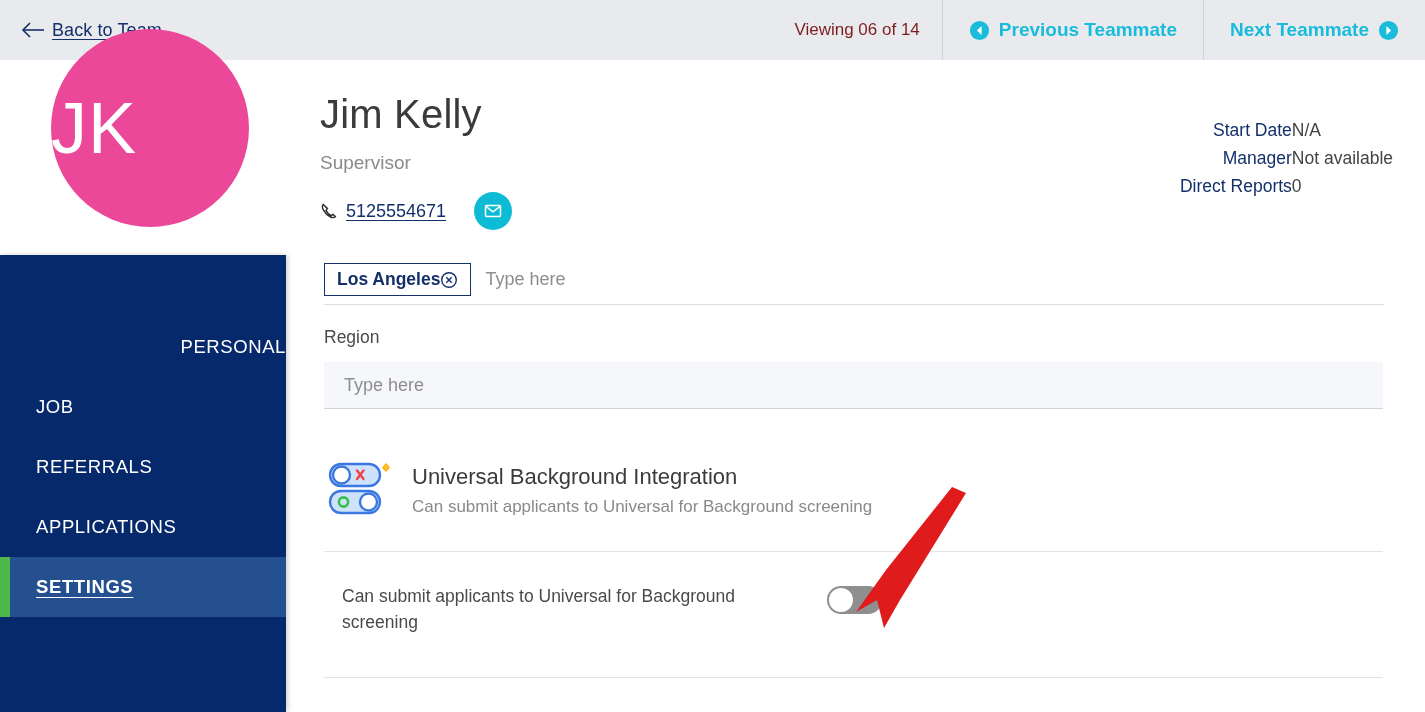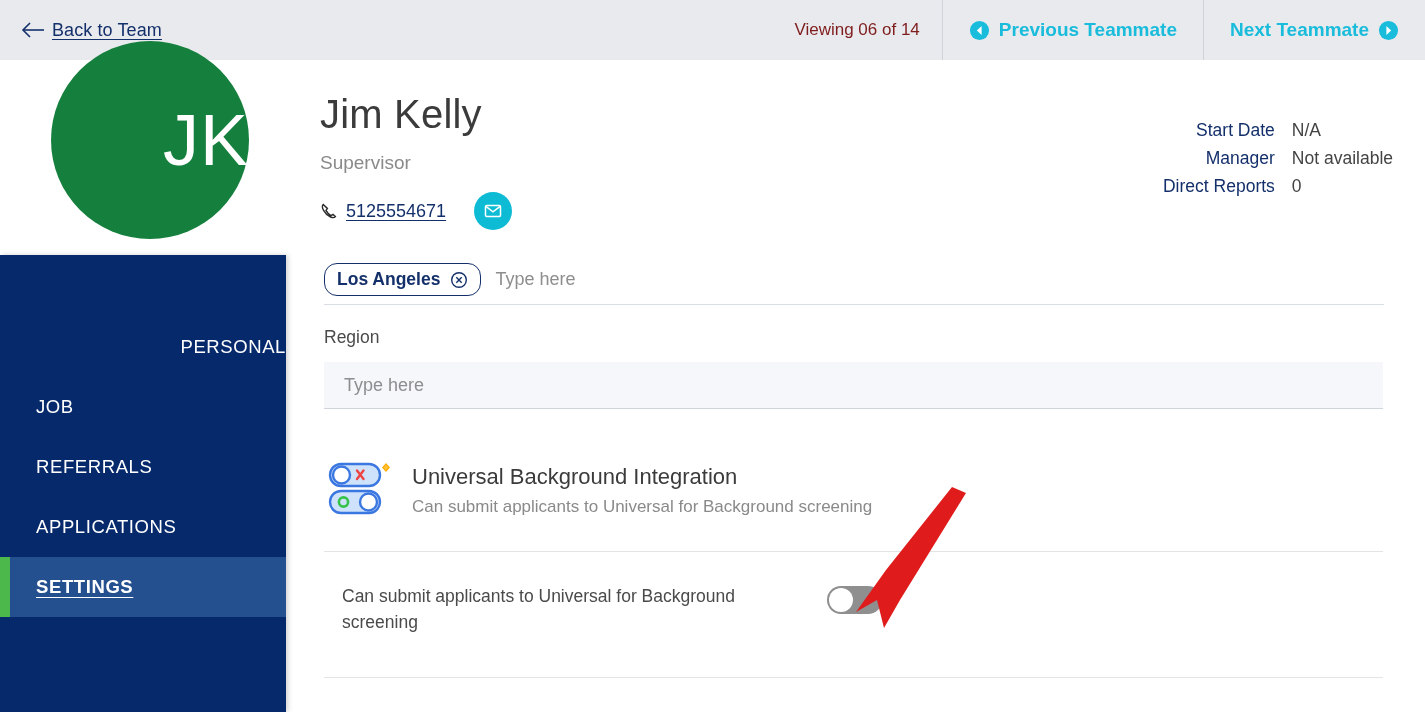--- a/index.html
+++ b/index.html
@@ -40,24 +40,24 @@
     white-space: nowrap;
   }
   .nav-btn .circ-ico { width: 21px; height: 21px; display: block; flex: none; }
 
   
   .profile {
     position: absolute; left: 0; top: 60px; width: 1425px; height: 195px;
     background: #ffffff;
   }
   .avatar {
-    position: absolute; left: 51px; top: 41px;
+    position: absolute; left: 51px; top: 29px;
     width: 198px; height: 198px; border-radius: 50%;
-    background: #15803d;
-    display: flex; align-items: center; justify-content: flex-end;
+    background: #ec4899;
+    display: flex; align-items: center; justify-content: flex-start;
     color: #ffffff; font-size: 72px; font-weight: normal; letter-spacing: 1px;
     z-index: 30;
   }
   .pname {
     position: absolute; left: 320px; top: 32px;
     font-size: 40px; color: #3b3b3b; font-weight: normal; letter-spacing: .2px;
   }
   .ptitle {
     position: absolute; left: 320px; top: 92px;
     font-size: 19px; color: #8a8a8a;
@@ -74,21 +74,21 @@
   }
   .mail-btn {
     width: 38px; height: 38px; border-radius: 50%; background: #0dbcd4;
     display: flex; align-items: center; justify-content: center; cursor: pointer;
   }
   .mail-btn svg { width: 20px; height: 20px; display: block; color: #fff; }
 
   .meta { position: absolute; right: 32px; top: 60px; }
   .meta-row { display: flex; align-items: baseline; margin-bottom: 7px; }
   .meta-label {
-    width: 160px; text-align: right; padding-right: 17px;
+    width: 160px; text-align: right; 
     font-size: 17.5px; color: #14306b;
   }
   .meta-value { font-size: 17.5px; color: #444; }
 
   
   .sidebar {
     position: absolute; left: 0; top: 255px; width: 286px; height: 457px;
     background: #05296b;
     box-shadow: 2px 0 5px rgba(0,0,0,.18);
     z-index: 10;
@@ -113,22 +113,22 @@
     position: absolute; left: 286px; top: 255px;
     width: 1139px; height: 457px; background: #ffffff;
     padding-left: 38px; padding-right: 42px;
   }
   .chip-row {
     position: relative; display: flex; align-items: center;
     height: 50px; border-bottom: 1px solid #d9dde4; gap: 14px;
     width: 1060px;
   }
   .chip {
-    display: inline-flex; align-items: center; gap: 10px;
-    border: 1px solid #14306b; border-radius: 13px;
+    display: inline-flex; align-items: center; 
+    border: 1px solid #14306b; border-radius: 0;
     padding: 5px 12px; font-size: 17.5px; font-weight: bold; color: #14306b;
     background: #ffffff; cursor: pointer;
   }
   .chip-x { width: 18px; height: 18px; display: block; color: #14306b; }
   .chip-typehere { font-size: 18px; color: #8e8e8e; cursor: text; }
 
   .field-label {
     margin-top: 22px; font-size: 17.5px; color: #4a4a4a;
   }
   .field-input {

